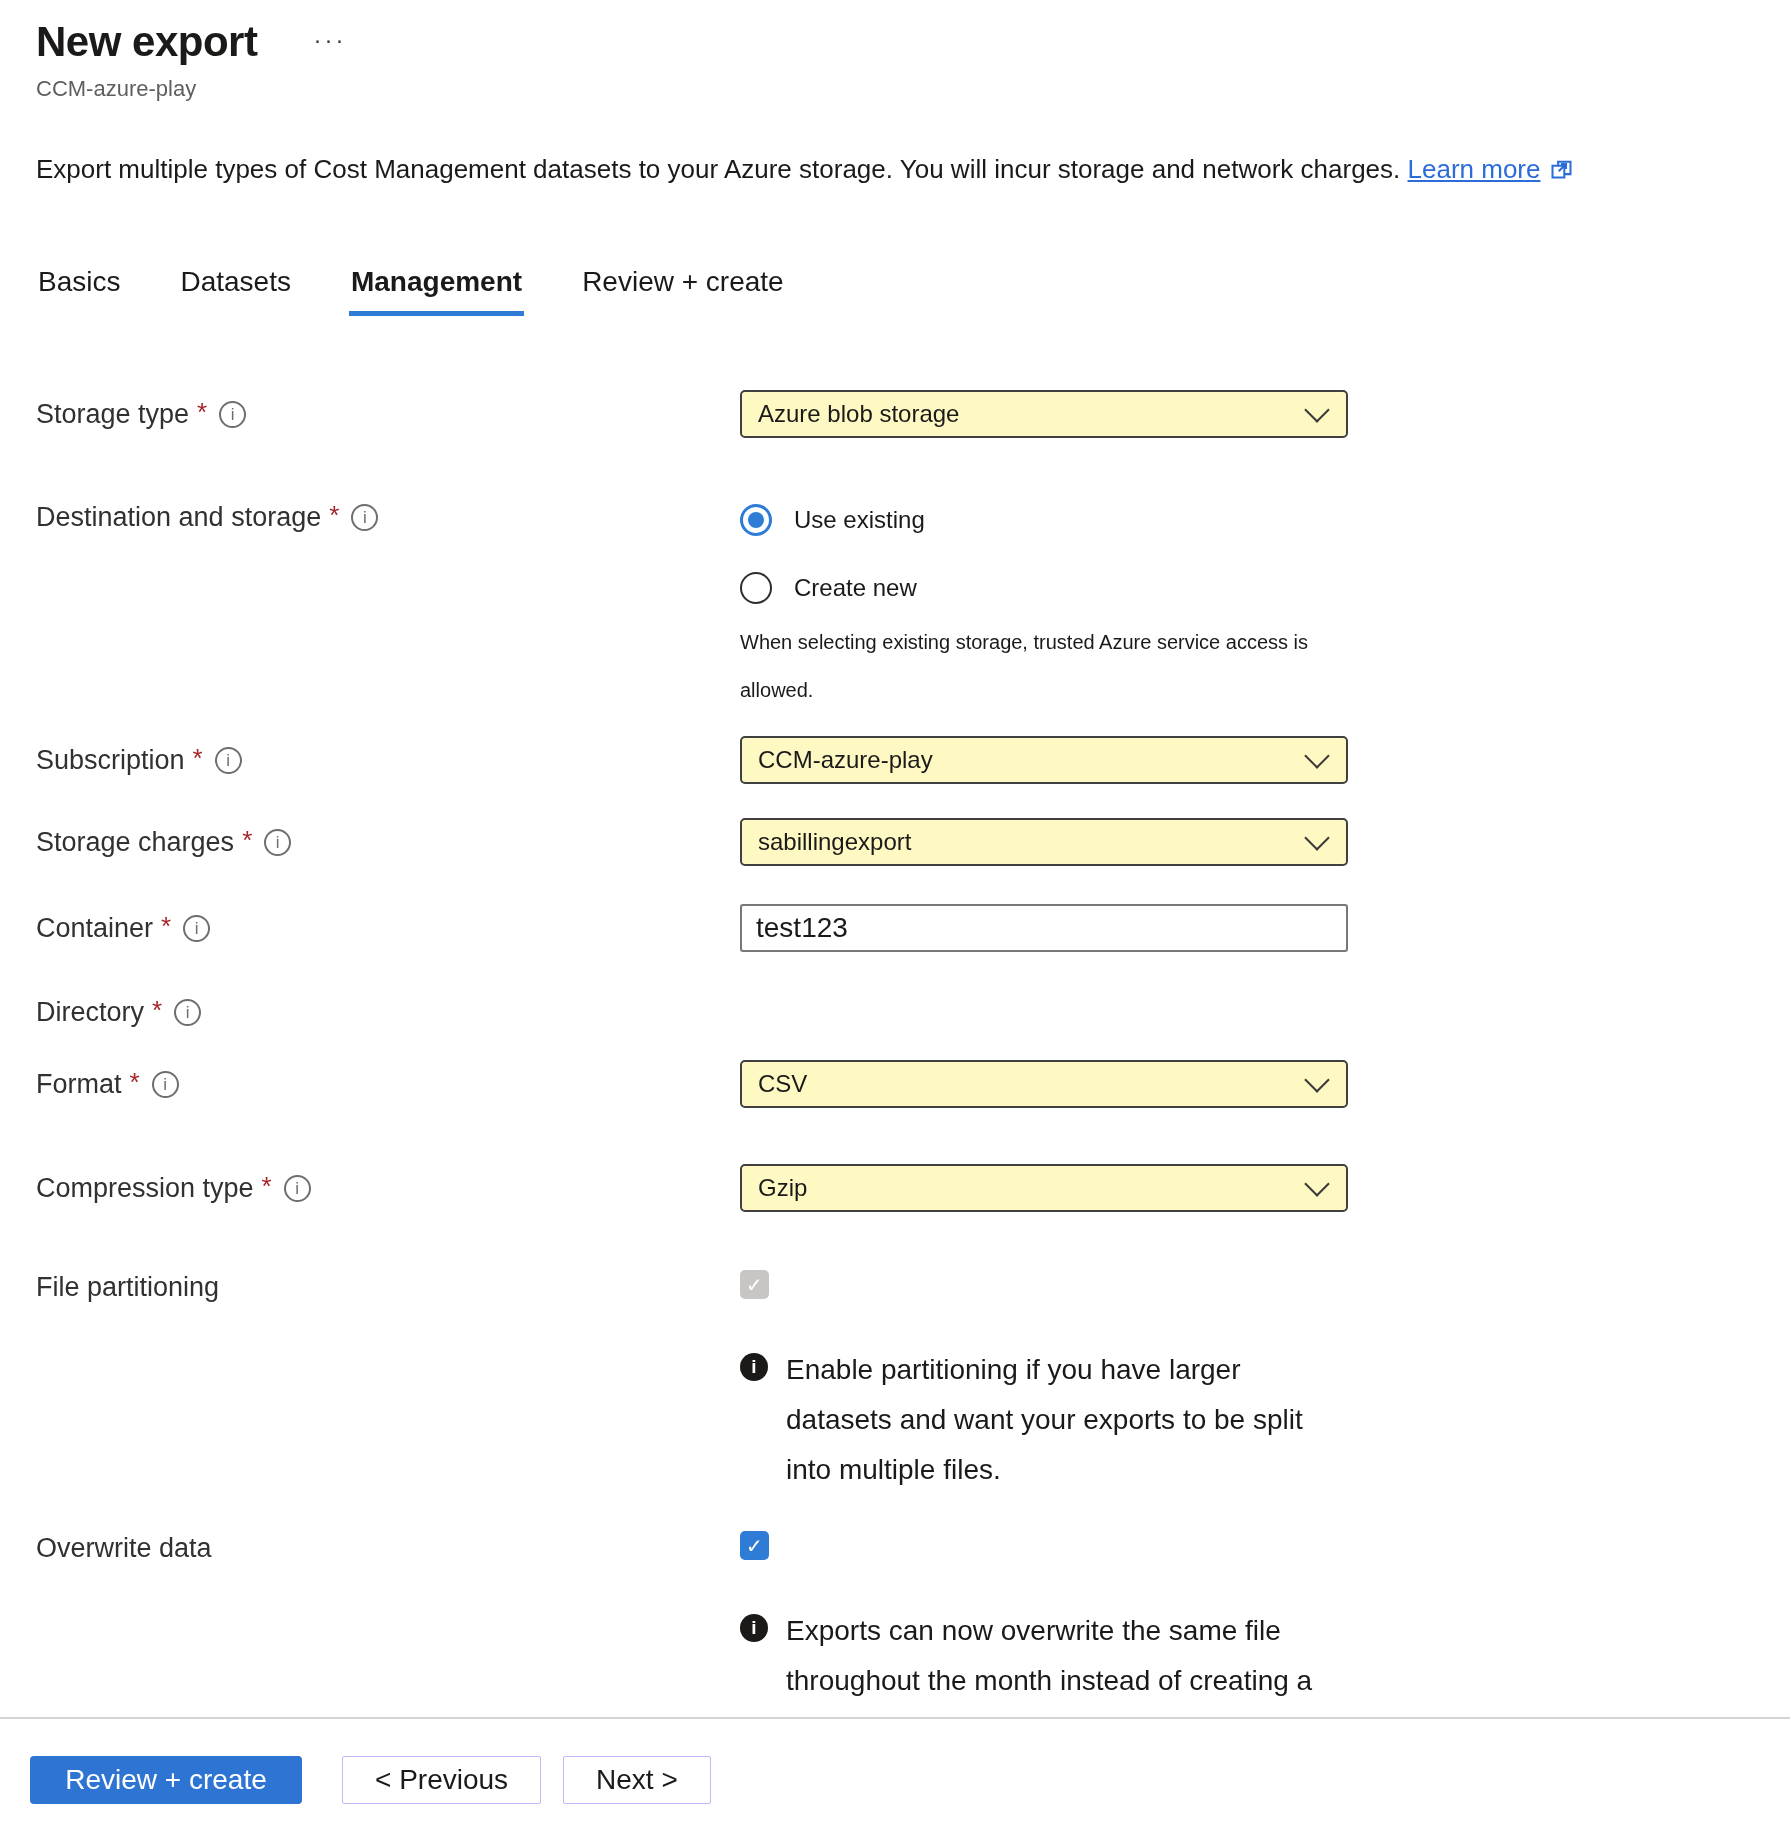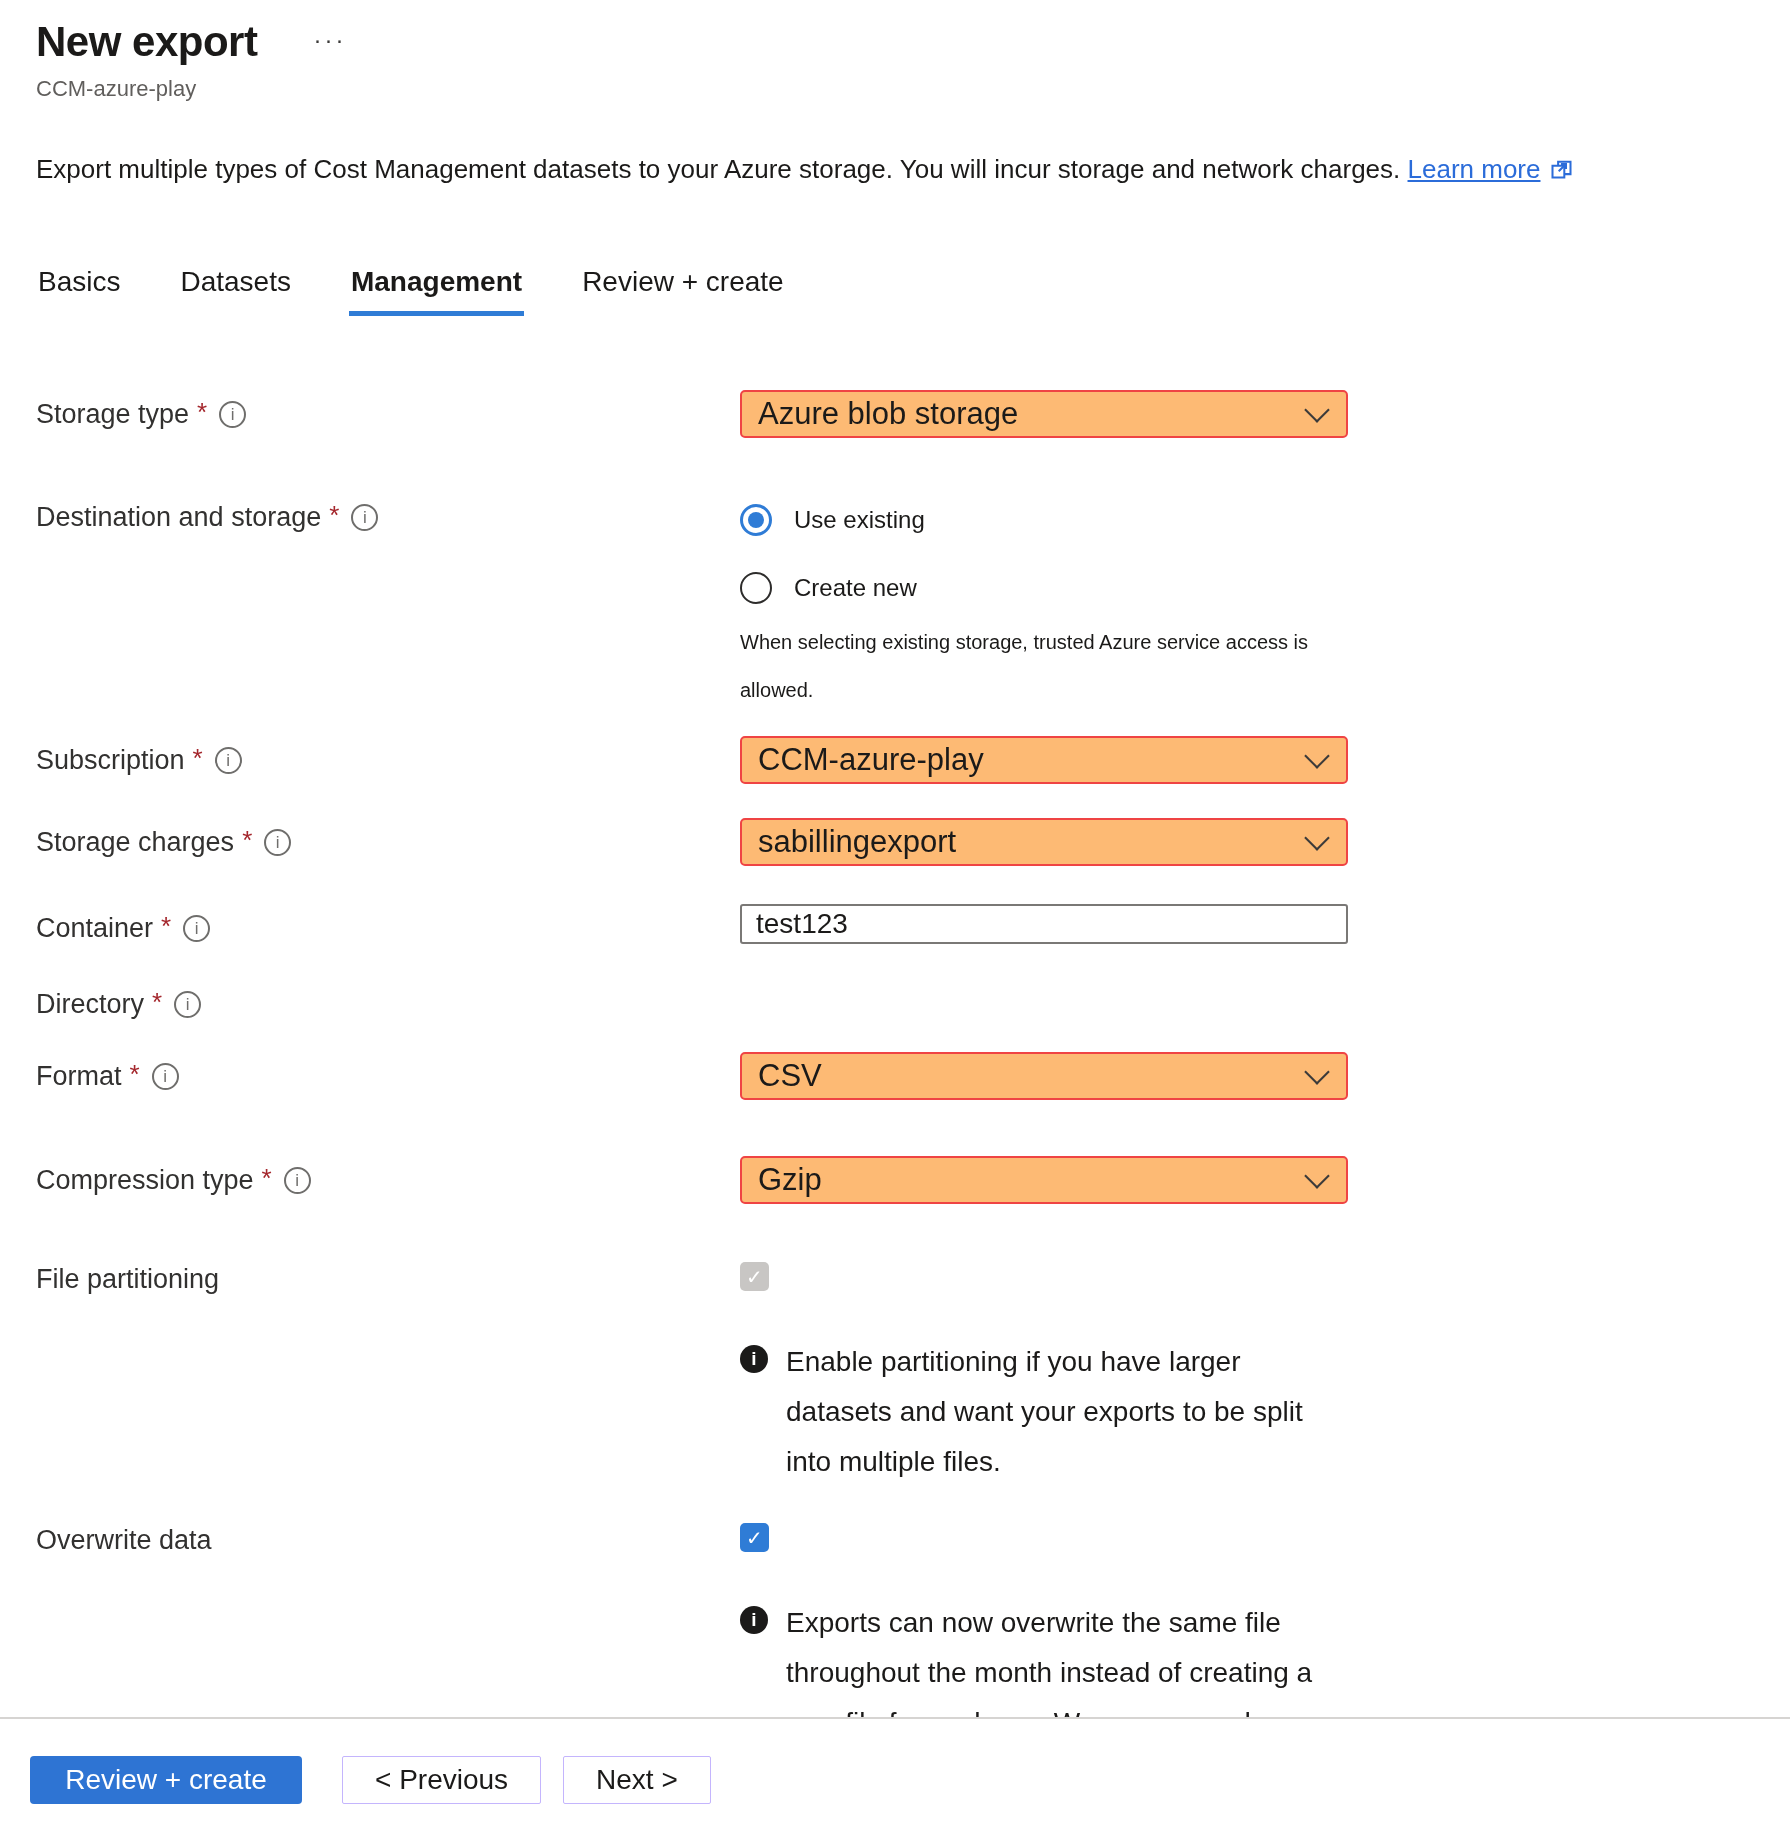--- a/index.html
+++ b/index.html
@@ -35,31 +35,31 @@
   .label-col.plain { padding-top:0; }
   .req { color:#a4262c; margin-left:8px; position:relative; top:-2px; font-size:26px; }
   .info-icon {
     width:27px; height:27px; border:2px solid #6f6e6c; border-radius:50%;
     display:inline-flex; align-items:center; justify-content:center;
     font-size:17px; color:#6f6e6c; margin-left:12px; flex:0 0 27px; cursor:pointer;
   }
   .control-col { width:608px; }
 
   .dropdown {
-    height:48px; width:608px; border:2px solid #ef4444; border-radius:5px;
+    height:48px; width:608px; border:2px solid #404040; border-radius:5px;
     display:flex; align-items:center; justify-content:space-between;
-    padding:0 20px 0 16px; font-size:31px; color:#1b1a19; cursor:pointer; background:#fdba74;
+    padding:0 20px 0 16px; font-size:24px; color:#1b1a19; cursor:pointer; background:#fef9c3;
   }
   .chevron {
     width:18px; height:18px; border-right:2px solid #3b3a39; border-bottom:2px solid #3b3a39;
     transform:rotate(45deg); margin-top:-9px;
   }
 
   .text-input {
-    height:40px; width:608px; border:2px solid #7a7876; border-radius:3px;
+    height:48px; width:608px; border:2px solid #7a7876; border-radius:3px;
     font-size:28px; color:#1b1a19; padding:0 14px; font-family:"Liberation Sans",sans-serif; background:#fff;
   }
   .input-wrap { position:relative; width:608px; }
   .text-input.focused { border:3px solid #565452; height:50px; }
   .fake-caret { position:absolute; left:103px; top:11px; width:2px; height:30px; background:#1b1a19; }
 
   
   .radio-group { padding-top:2px; }
   .radio-option { display:flex; align-items:center; margin-bottom:36px; cursor:pointer; }
   .radio-outer { width:32px; height:32px; border-radius:50%; flex:0 0 32px;

